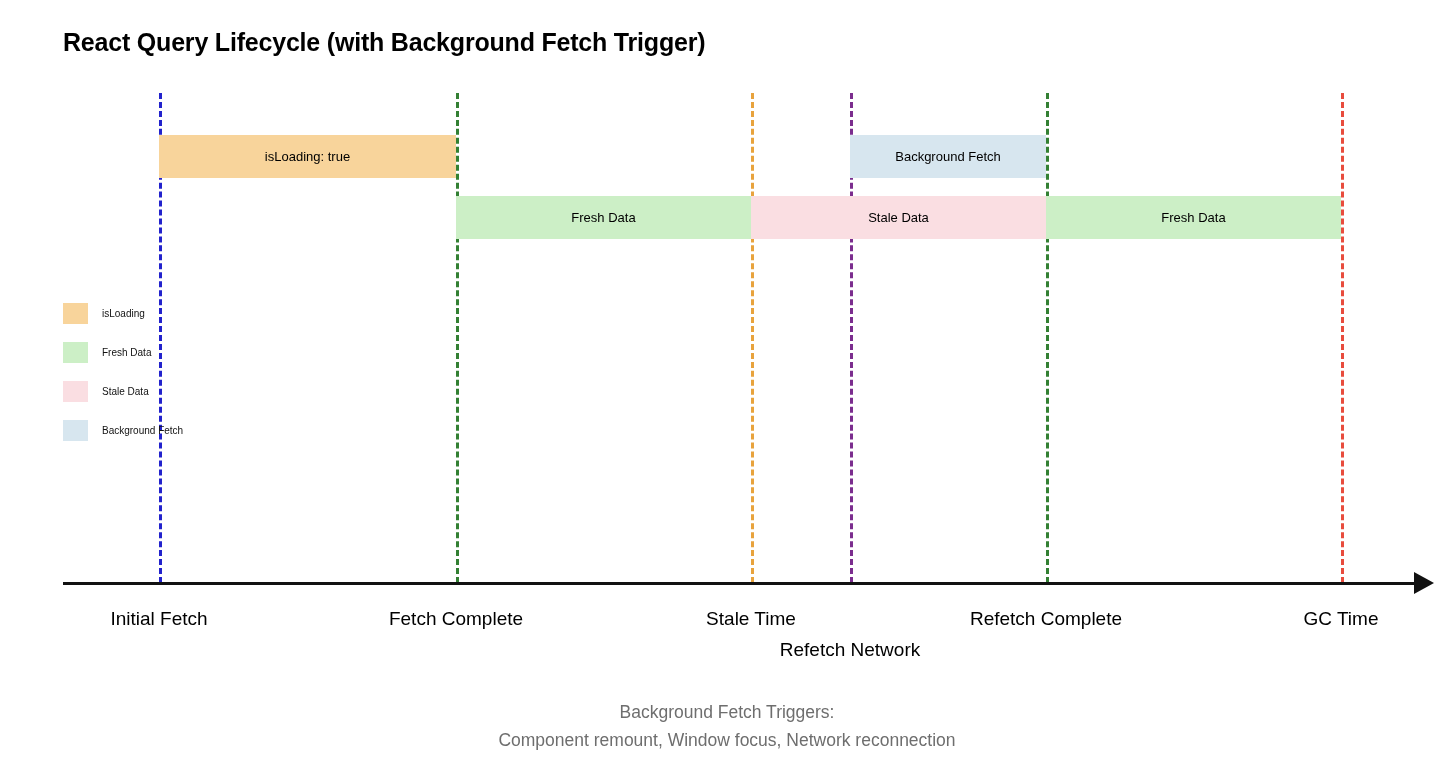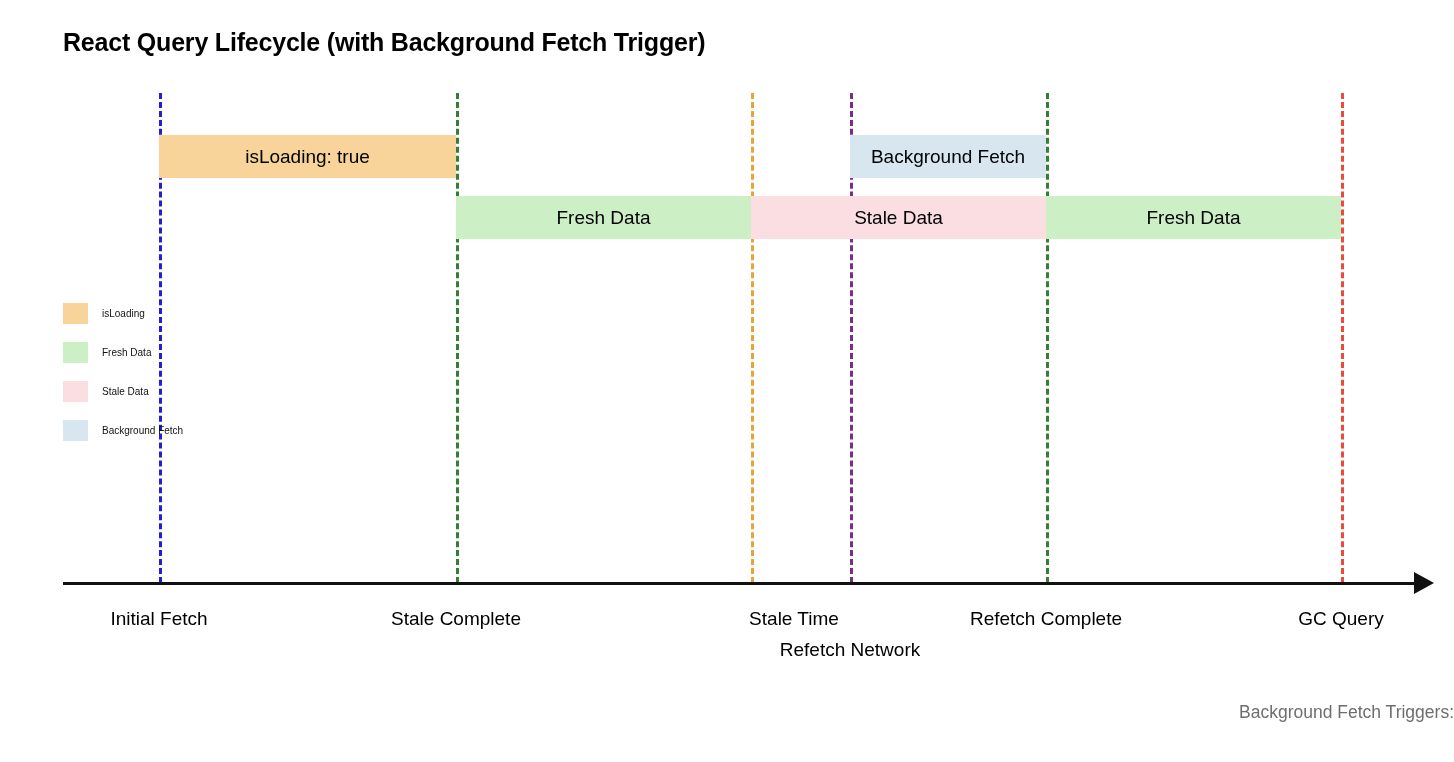--- a/index.html
+++ b/index.html
@@ -23,21 +23,21 @@
   
   .vline{
     position:absolute;top:93px;height:490px;width:0;
     border-left:3px dashed currentColor;
   }
 
   
   .bar{
     position:absolute;
     display:flex;align-items:center;justify-content:center;
-    font-size:19px;color:#000000;white-space:nowrap;
+    font-size:13px;color:#000000;white-space:nowrap;
   }
   .bar-row1{top:135px;height:43px;}
   .bar-row2{top:196px;height:43px;}
   .bar .bar-label{position:relative;z-index:2;}
   
   .bar.overflow{overflow:visible;}
 
   
   .over-green{z-index:3;}
   .under-pink{z-index:1;}
@@ -70,21 +70,21 @@
     font-size:19px;color:#000000;white-space:nowrap;
     transform:translateX(-50%);
     text-align:left;
   }
   .tick-row-a{top:608px;}
   .tick-row-b{top:639px;}
 
   
   .footnote{
     position:absolute;left:0;top:698px;width:1454px;
-    text-align:right;font-size:17.5px;color:#6e6e6e;line-height:28px;
+    text-align:center;font-size:17.5px;color:#6e6e6e;line-height:28px;
   }
   .footnote div{white-space:nowrap;}
 </style>
 </head>
 <body>
 
 <div class="canvas">
 
   <div class="title">React Query Lifecycle (with Background Fetch Trigger)</div>
 
@@ -131,23 +131,24 @@
     <div class="legend-item">
       <span class="legend-swatch" style="background:#D7E6EF;"></span>
       <span class="legend-label">Background Fetch</span>
     </div>
   </div>
 
   <div class="axis-line"></div>
   <div class="axis-arrow"></div>
 
   <div class="tick-label tick-row-a" style="left:159px;">Initial Fetch</div>
-  <div class="tick-label tick-row-a" style="left:456px;">Stale Complete</div>
-  <div class="tick-label tick-row-a" style="left:794px;">Stale Time</div>
+  <div class="tick-label tick-row-a" style="left:456px;">Fetch Complete</div>
+  <div class="tick-label tick-row-a" style="left:751px;">Stale Time</div>
   <div class="tick-label tick-row-b" style="left:850px;">Refetch Network</div>
   <div class="tick-label tick-row-a" style="left:1046px;">Refetch Complete</div>
-  <div class="tick-label tick-row-a" style="left:1341px;">GC Query</div>
+  <div class="tick-label tick-row-a" style="left:1341px;">GC Time</div>
 
   <div class="footnote">
     <div>Background Fetch Triggers:</div>
+    <div>Component remount, Window focus, Network reconnection</div>
   </div>
 
 </div>
 
 </body></html>

